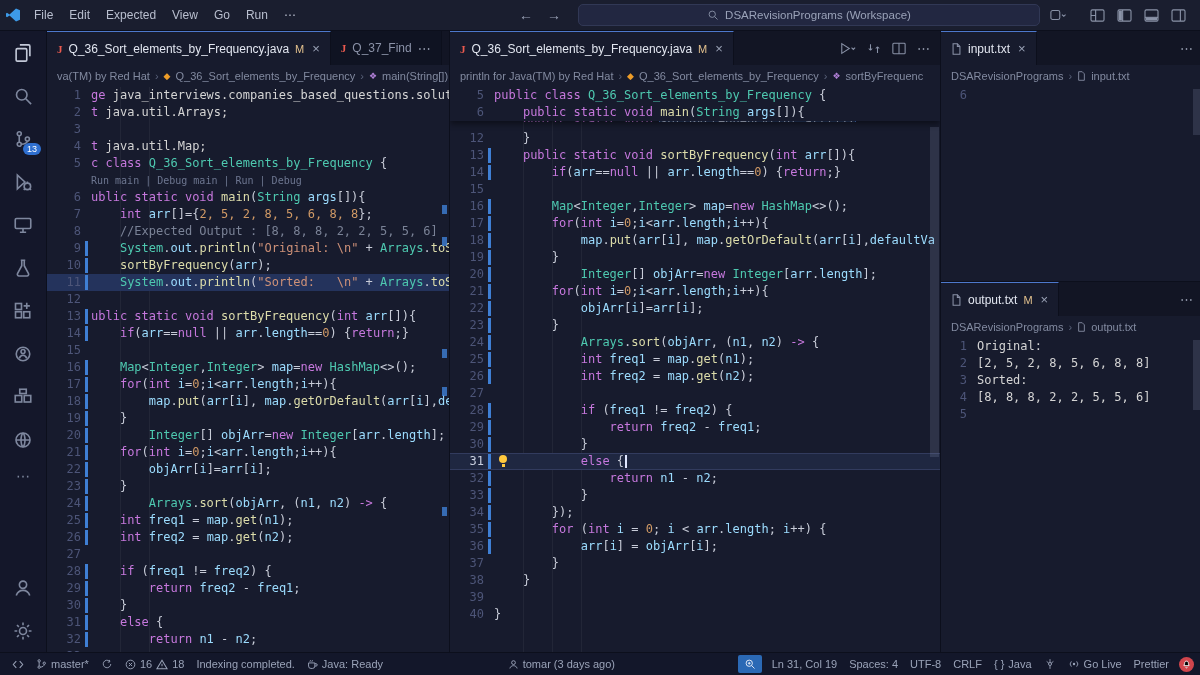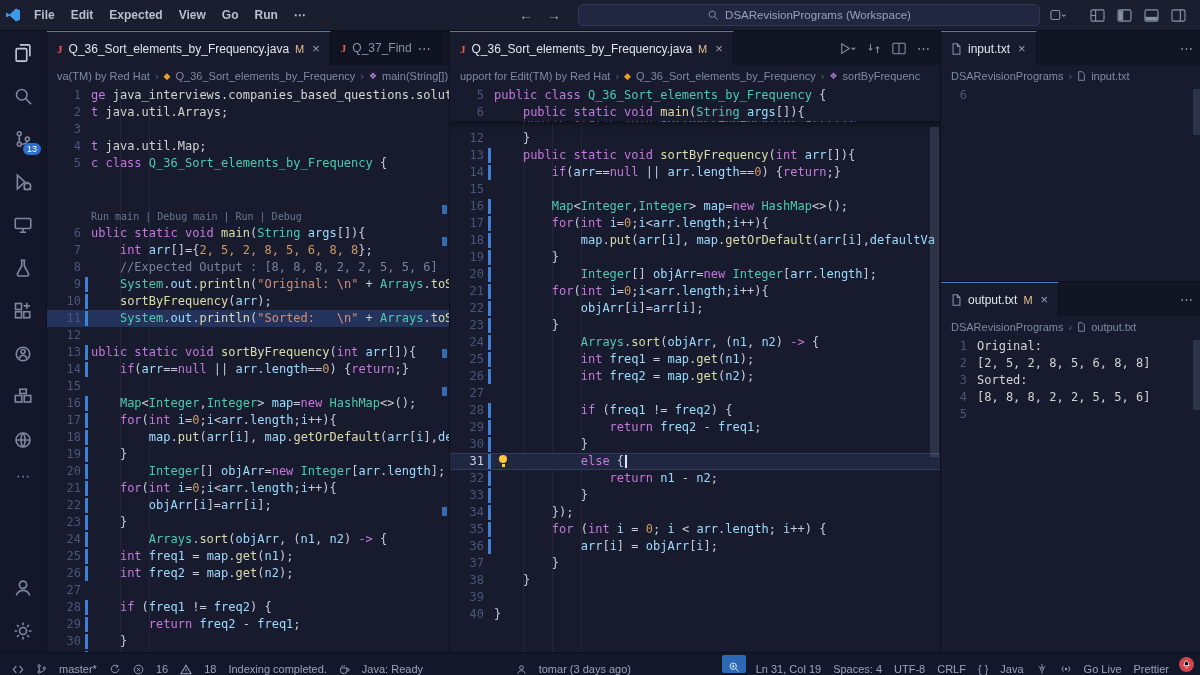--- a/index.html
+++ b/index.html
@@ -3,21 +3,21 @@
 <meta charset="utf-8">
 <style>
   html,body{margin:0;padding:0;background:#0d101c;}
   .app{width:1200px;height:675px;overflow:hidden;position:relative;
        font-family:"Liberation Sans",sans-serif;color:#c7cbd8;background:#171b2d;
        display:flex;flex-direction:column;font-size:12px;}
   
   .titlebar{height:30px;background:#1a1e2f;display:flex;align-items:center;flex:none;
             border-bottom:1px solid #0c0f1c;}
   .vslogo{width:26px;display:flex;justify-content:center;}
-  .menu-item{padding:0 8px;font-size:12px;color:#b9bfcf;cursor:default;font-weight:bold;}
+  .menu-item{padding:0 8px;font-size:12px;color:#b9bfcf;cursor:default;}
   .nav-arrow{color:#9aa2b6;padding:0 7px;font-size:14px;}
   .searchbox{width:460px;height:20px;background:#222741;border:1px solid #313855;border-radius:5px;
              margin:0 10px;display:flex;align-items:center;justify-content:center;gap:6px;
              color:#9aa2b8;font-size:11.5px;}
   .tb-right{margin-left:auto;display:flex;align-items:center;gap:12px;padding-right:14px;color:#9aa2b6;}
   .tb-spacer{flex:1;}
   .ico{display:inline-flex;align-items:center;justify-content:center;}
   .ico svg{stroke:#8a93a8;fill:none;stroke-width:1.2;}
   
   .main{flex:1;display:flex;min-height:0;}
@@ -62,37 +62,37 @@
   .gmark{width:10px;flex:none;position:relative;}
   .gmark.mod::after{content:"";position:absolute;left:4px;top:1px;bottom:1px;width:3px;background:#3f7fd4;}
   .code{flex:1;overflow:hidden;}
   .tk-k{color:#c678dd;} .tk-t{color:#4ec9b0;} .tk-f{color:#dcdcaa;} .tk-s{color:#ce9178;}
   .tk-n{color:#d19a66;} .tk-c{color:#7a8296;} .tk-v{color:#9cdcfe;} .tk-p{color:#c8ccd8;}
   .tk-d{color:#d4d4d4;} .tk-lens{color:#6d7690;font-size:10px;}
   .tk-sel{background:rgba(64,110,180,0.35);outline:1px solid #4e79c9;color:#bcc7e0;}
   .selrow{background:#24335c;}
   .curline{background:#1f2741;box-shadow:inset 0 1px 0 #323b5e,inset 0 -1px 0 #323b5e;}
   .curnum{color:#c8cede;}
-  .lens{height:17px;margin-top:36px;}
+  .lens{height:17px;}
   .partial{height:9px;overflow:hidden;}
   .partial>*{transform:translateY(-8px);}
   .sticky{position:absolute;top:0;left:0;right:0;z-index:3;background:#171b2d;
           box-shadow:0 3px 6px rgba(0,0,0,0.45);}
   .midbody{padding-top:34px;}
   .bulb{position:absolute;left:47px;top:2px;width:12px;height:13px;}
   .bulb::before{content:"";position:absolute;left:2px;top:0;width:8px;height:8px;border-radius:50%;background:#ffc83d;}
   .bulb::after{content:"";position:absolute;left:4.5px;top:9px;width:3px;height:3px;background:#ffc83d;}
   .caret{display:inline-block;width:2px;height:13px;background:#dfe6ff;vertical-align:middle;margin-left:1px;}
   .guide{position:absolute;top:0;bottom:0;width:1px;background:rgba(255,255,255,0.05);}
   .vthumb{position:absolute;right:1px;width:9px;background:rgba(140,150,180,0.20);}
   .omark{position:absolute;right:2px;width:5px;height:9px;background:rgba(63,127,212,0.8);}
   
   .statusbar{height:22px;background:#13172a;border-top:1px solid #0c0f1c;display:flex;align-items:center;
              font-size:11px;color:#9aa3b8;flex:none;padding:0 6px;}
-  .st{display:flex;align-items:flex-end;gap:12px;padding:0 6px;height:22px;white-space:nowrap;}
+  .st{display:flex;align-items:center;gap:4px;padding:0 6px;height:22px;white-space:nowrap;}
   .st svg{stroke:#9aa3b8;fill:none;stroke-width:1.2;}
   .st-zoom{background:#2b69b5;border-radius:2px;height:18px;margin:0 4px;}
   .st-zoom svg{stroke:#eef2fa;}
   .st-bell{width:15px;height:15px;border-radius:50%;background:#d0454c;display:flex;align-items:center;
            justify-content:center;margin-left:4px;}
   .st-bell svg{stroke:#fff;stroke-width:1.4;}
   .sp{flex:1;}
 </style>
 </head>
 <body>
@@ -341,21 +341,21 @@
             <span class="ico">
               <svg width="14" height="13" viewBox="0 0 16 14">
                   <rect x="1" y="1" width="14" height="12" rx="1"></rect>
                   <path d="M8 1v12"></path>
                 </svg>
             </span>
             <span class="dots">⋯</span>
           </div>
         </div>
         <div class="breadcrumb">
-          <span>upport for Edit(TM) by Red Hat</span>
+          <span>println for Java(TM) by Red Hat</span>
           <span class="crumb-sep">›</span>
           <span class="sym-class">◆</span>
           <span>Q_36_Sort_elements_by_Frequency</span>
           <span class="crumb-sep">›</span>
           <span class="sym-method">❖</span>
           <span>sortByFrequenc</span>
         </div>
         <div class="editor">
           <div class="guide" style="left:73px"></div>
           <div class="guide" style="left:102px"></div>

